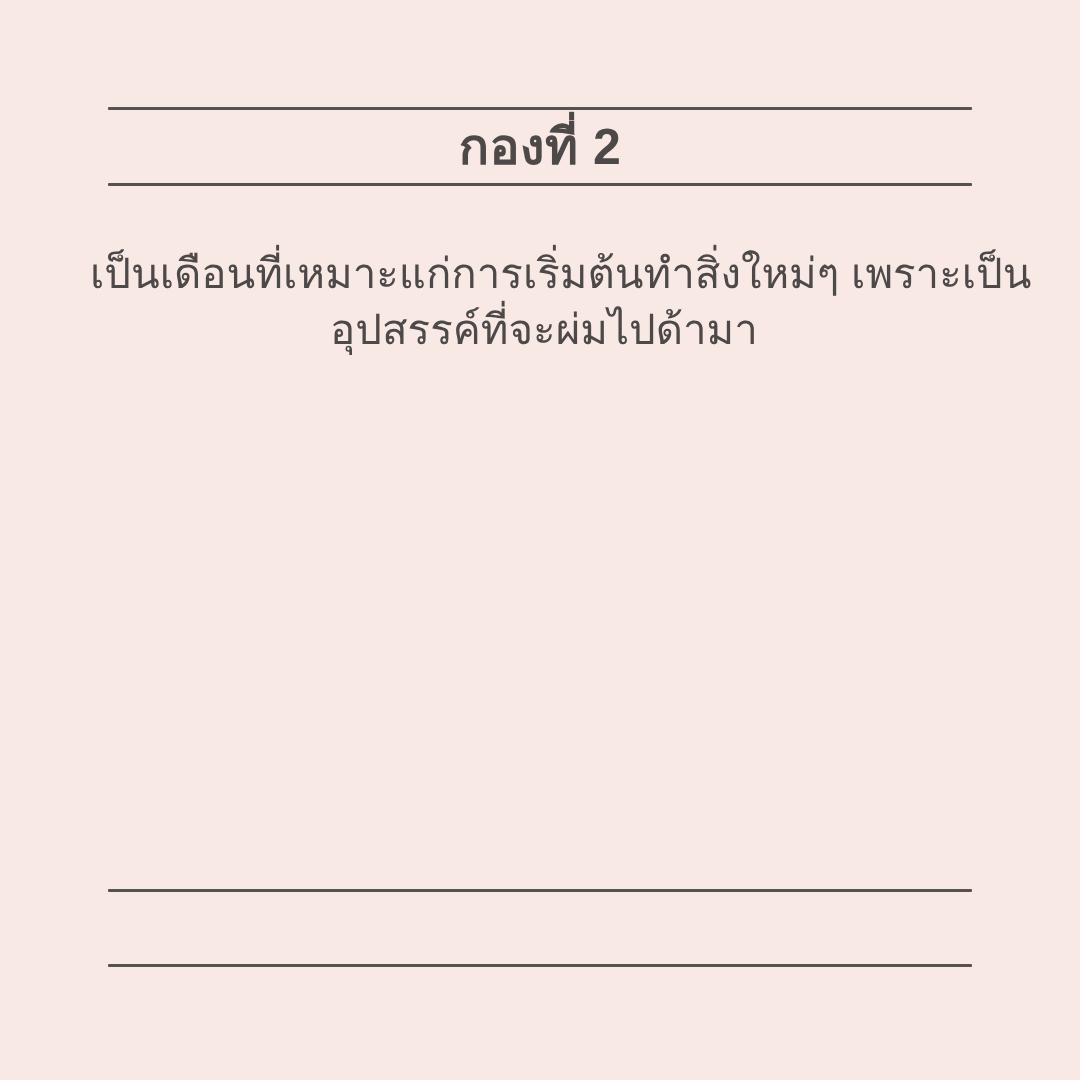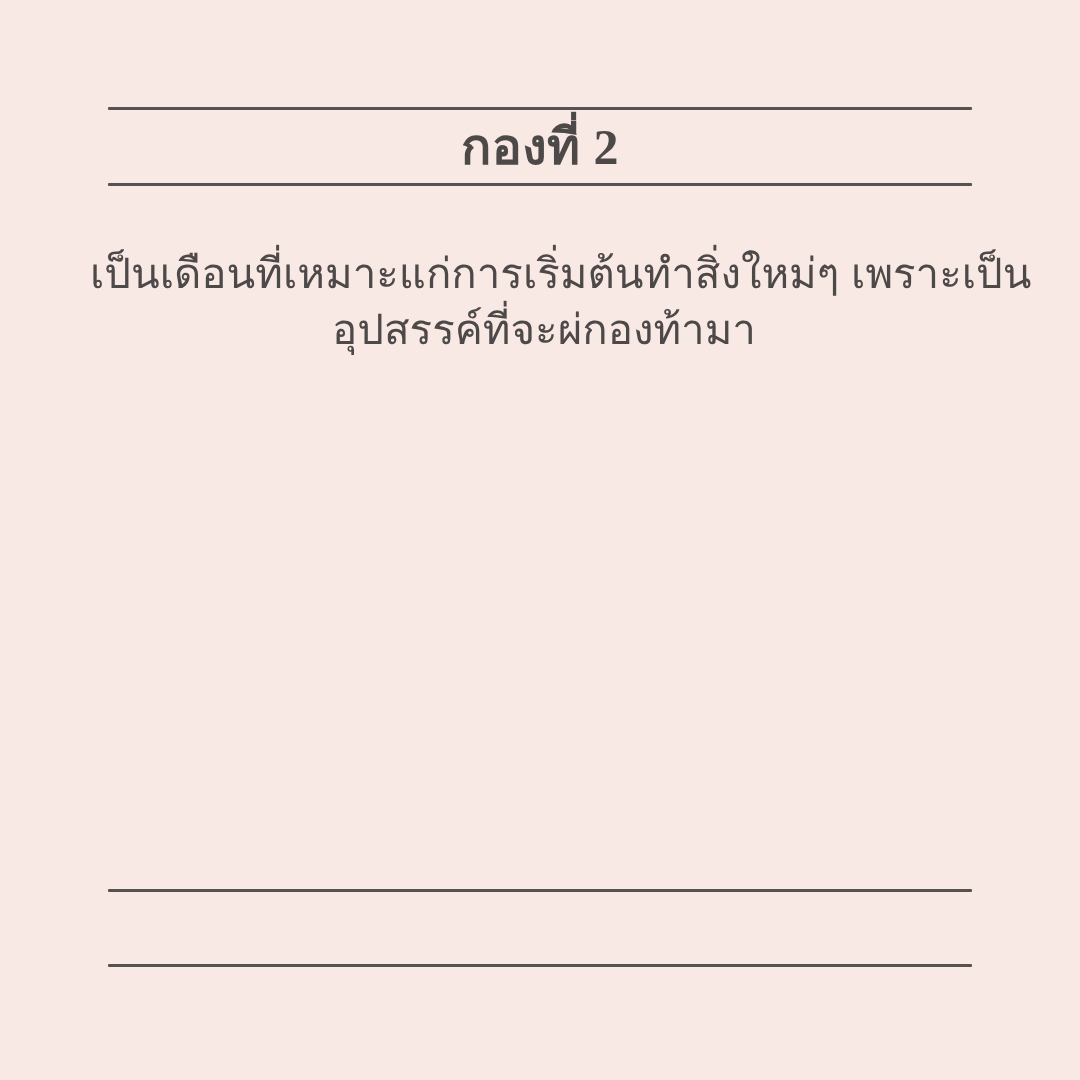--- a/index.html
+++ b/index.html
@@ -34,21 +34,20 @@
   .rule-bottom-2 { top: 964px; }
   .title-band {
     position: absolute;
     top: 107px;
     left: 0;
     right: 0;
     height: 79px;
     display: flex;
     align-items: center;
     justify-content: center;
-    font-family: Liberation Serif, serif;
   }
   .title {
     font-size: 50px;
     line-height: 1;
     font-weight: 700;
     color: var(--text-color, #4e4949);
     letter-spacing: 0.5px;
   }
   .body-block {
     position: absolute;
@@ -71,19 +70,19 @@
   <div class="rule rule-top-1"></div>
 
   <div class="title-band">
     <div class="title">กองที่ 2</div>
   </div>
 
   <div class="rule rule-top-2"></div>
 
   <div class="body-block">
     <div class="body-line">เป็นเดือนที่เหมาะแก่การเริ่มต้นทำสิ่งใหม่ๆ เพราะเป็น</div>
-    <div class="body-line">อุปสรรค์ที่จะผ่กองท้ามา</div>
+    <div class="body-line">อุปสรรค์ที่จะผ่มไปด้ามา</div>
   </div>
 
   <div class="rule rule-bottom-1"></div>
   <div class="rule rule-bottom-2"></div>
 
 </div>
 
 </body></html>

